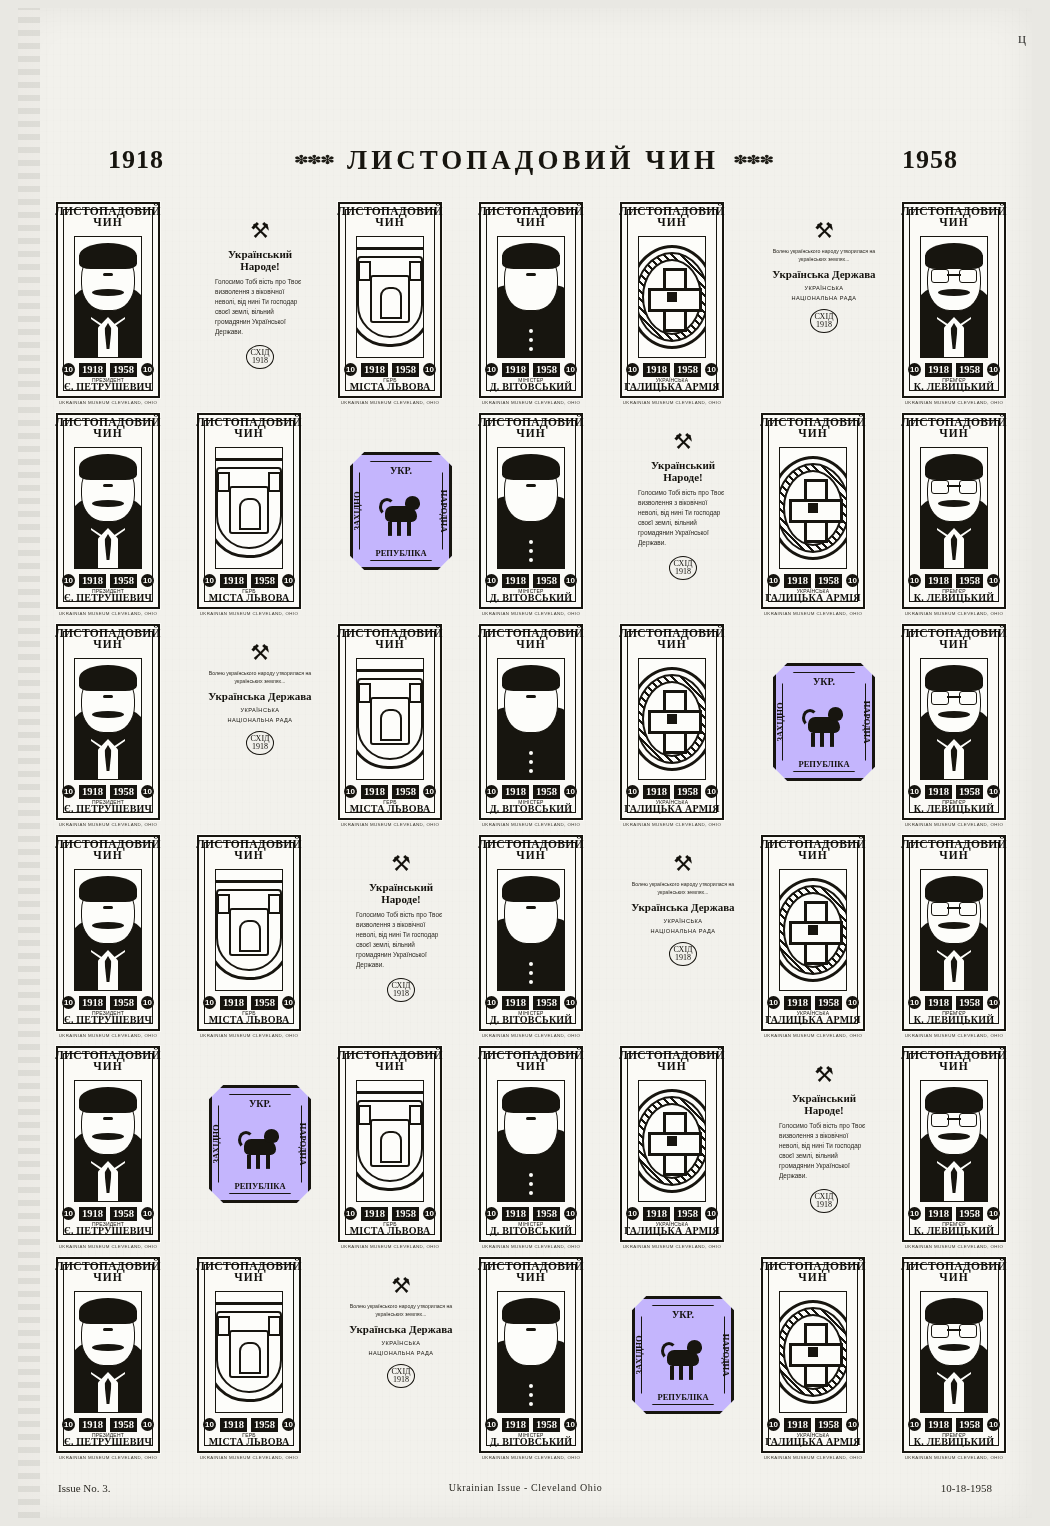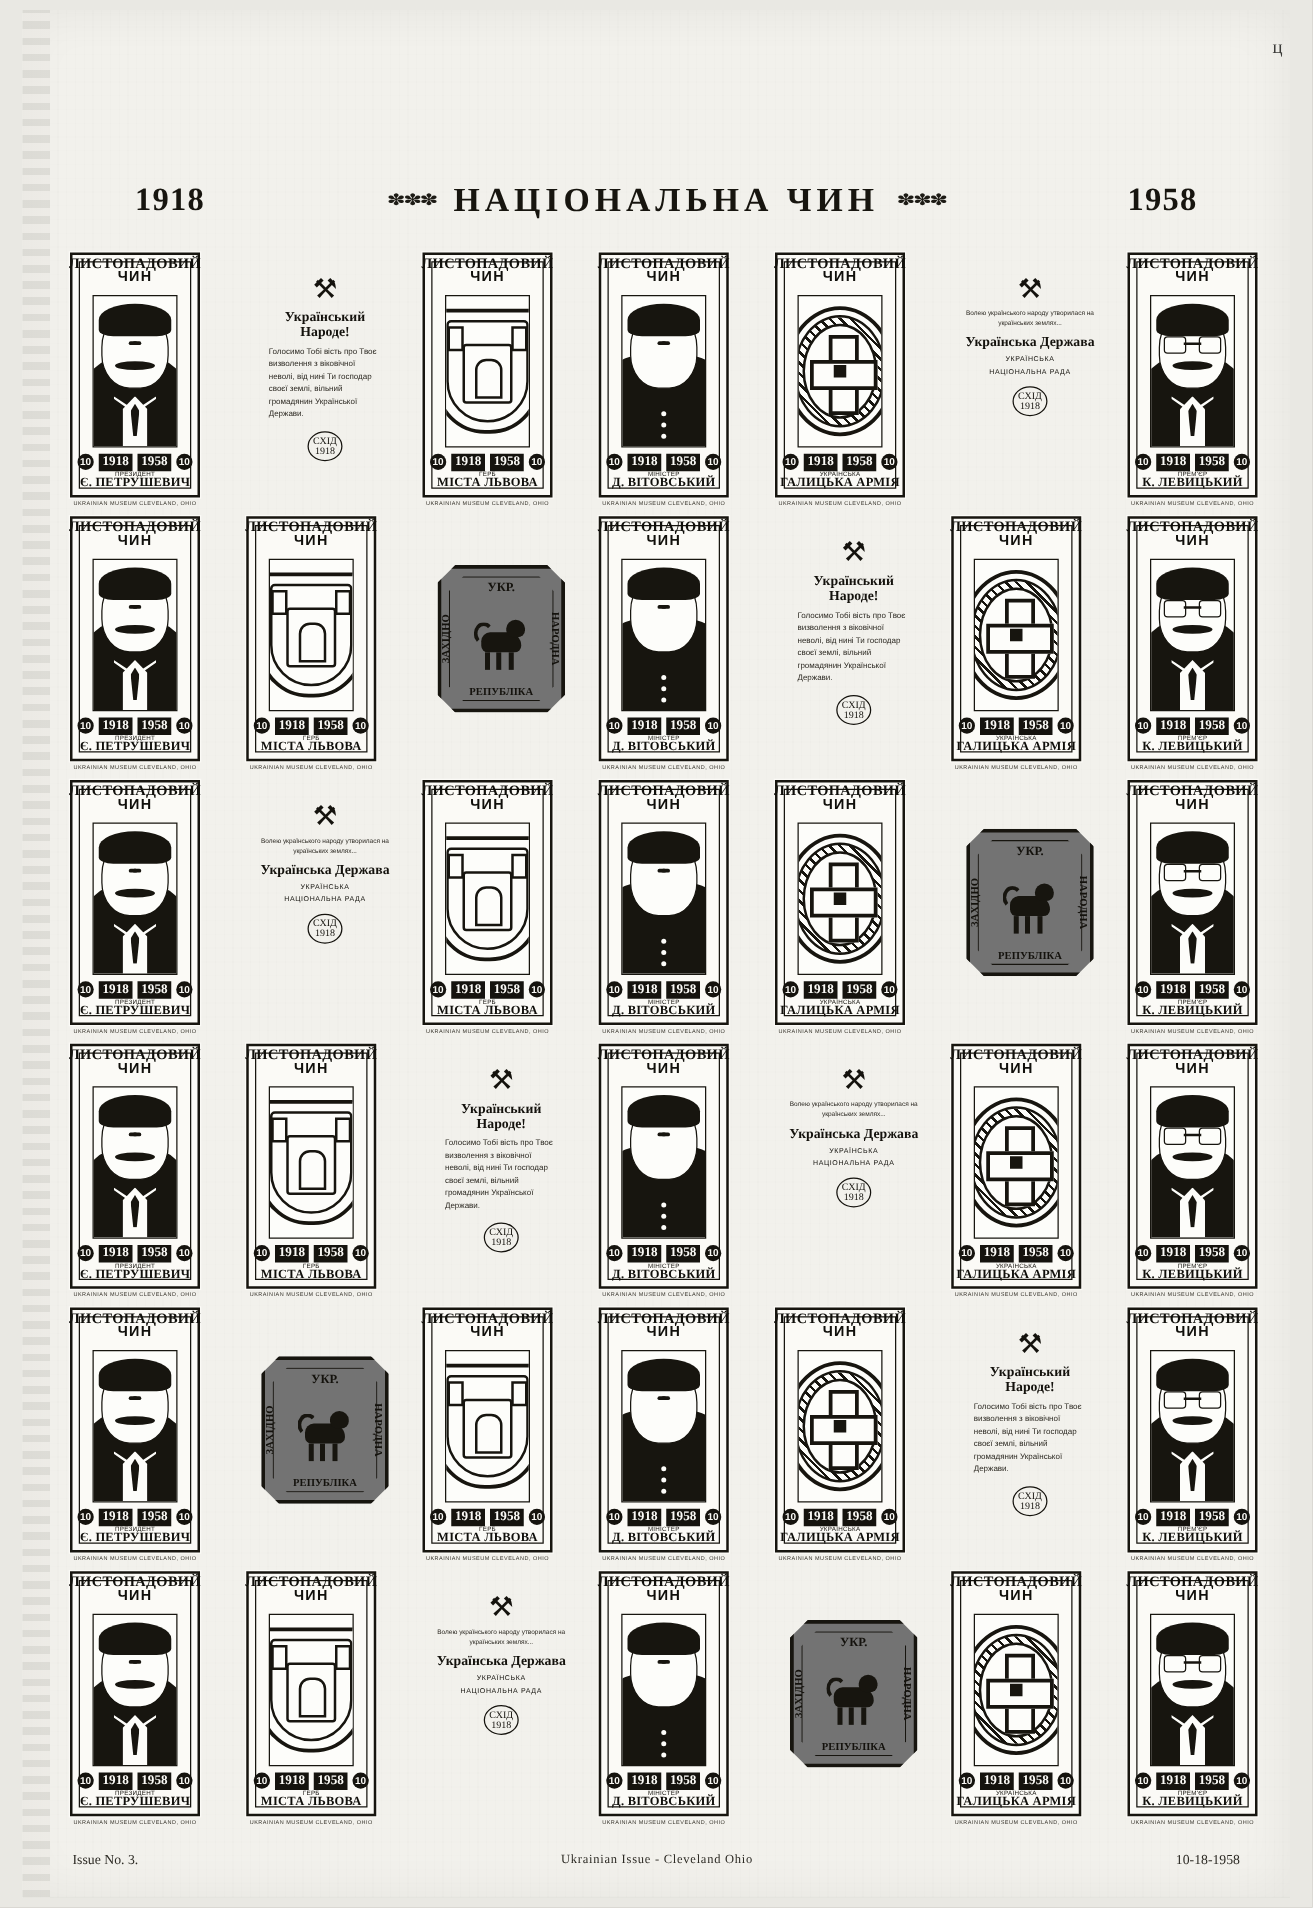--- a/index.html
+++ b/index.html
@@ -25,21 +25,21 @@
   .cellwrap{position:relative;width:141px;height:211px;}
 
   
   .stamp{position:absolute;left:8px;top:4px;width:104px;height:196px;background:#fbfaf6;
      border:2px solid #17150f;box-sizing:border-box;}
   .stamp.perf{box-shadow:0 0 0 1px #fbfaf6;}
   .stamp .inner{position:absolute;inset:5px;border:1px solid #17150f;box-sizing:border-box;}
   .st-top{position:absolute;left:0;right:0;top:0;height:26px;display:flex;flex-direction:column;
      align-items:center;justify-content:center;line-height:1.0;}
   .st-top .l1{font-family:"Liberation Serif",serif;font-weight:700;font-size:11.5px;letter-spacing:.3px;color:#100f0b;}
-  .st-top .l2{font-family:Liberation Sans, sans-serif;font-weight:700;font-size:11.5px;letter-spacing:1px;color:#100f0b;text-align:center;}
+  .st-top .l2{font-family:Liberation Serif, serif;font-weight:700;font-size:11.5px;letter-spacing:1px;color:#100f0b;text-align:center;}
   .st-bot{position:absolute;left:0;right:0;bottom:0;height:34px;}
   .years{position:absolute;left:4px;right:4px;top:0;height:15px;display:flex;justify-content:space-between;align-items:center;}
   .yr{background:#15130e;color:#fbfaf6;font-family:"Liberation Serif",serif;font-weight:700;font-size:10.5px;padding:0 3px;line-height:14px;}
   .denom{width:13px;height:13px;border-radius:50%;background:#15130e;color:#fbfaf6;font-size:8px;
      display:flex;align-items:center;justify-content:center;font-weight:700;}
   .rolecap{position:absolute;left:0;right:0;top:15px;text-align:center;font-family:"Liberation Sans",sans-serif;
      font-size:5px;letter-spacing:.2px;color:#15130e;}
   .namecap{position:absolute;left:0;right:0;top:19px;text-align:center;font-family:"Liberation Serif",serif;
      font-weight:700;font-size:10px;letter-spacing:.2px;color:#100f0b;}
   .museum{position:absolute;left:0;right:0;bottom:-9px;text-align:center;font-size:4.4px;letter-spacing:.4px;color:#3a372f;}
@@ -90,21 +90,21 @@
   .cross-wrap .ov2{position:absolute;inset:7px;border:2px solid #17150f;border-radius:50%;
      background:repeating-linear-gradient(45deg,#17150f 0 2px,transparent 2px 6px);}
   .cross-wrap .ov3{position:absolute;inset:14px;border:2px solid #17150f;border-radius:50%;background:#fdfdfa;}
   .cross{position:absolute;left:50%;top:50%;transform:translate(-50%,-50%);width:48px;height:58px;}
   .cross b{position:absolute;background:#fdfdfa;border:3px solid #17150f;display:block;}
   .cross b.v{left:15px;top:0;width:18px;height:58px;}
   .cross b.h{left:0;top:20px;width:48px;height:18px;}
   .cross i{position:absolute;left:19px;top:24px;width:10px;height:10px;background:#17150f;}
 
   .lion-box{position:absolute;left:50%;top:50%;transform:translate(-50%,-50%);width:96px;height:112px;
-     border:3px solid #17150f;background:#737373;clip-path:polygon(14% 0,86% 0,100% 12%,100% 88%,86% 100%,14% 100%,0 88%,0 12%);}
+     border:3px solid #17150f;background:#c4b5fd;clip-path:polygon(14% 0,86% 0,100% 12%,100% 88%,86% 100%,14% 100%,0 88%,0 12%);}
   .lion-box .lb-in{position:absolute;inset:6px;border:1.5px solid #17150f;clip-path:polygon(14% 0,86% 0,100% 12%,100% 88%,86% 100%,14% 100%,0 88%,0 12%);}
   .lb-t{position:absolute;left:0;right:0;top:10px;text-align:center;font-family:"Liberation Serif",serif;font-weight:700;font-size:10px;color:#14120d;}
   .lb-b{position:absolute;left:0;right:0;bottom:9px;text-align:center;font-family:"Liberation Serif",serif;font-weight:700;font-size:8.5px;color:#14120d;}
   .lb-l,.lb-r{position:absolute;top:50%;font-family:"Liberation Serif",serif;font-weight:700;font-size:8.5px;color:#14120d;white-space:nowrap;}
   .lb-l{left:-16px;transform:translateY(-50%) rotate(-90deg);}
   .lb-r{right:-17px;transform:translateY(-50%) rotate(90deg);}
   .lion{position:absolute;left:50%;top:50%;transform:translate(-50%,-48%);width:44px;height:44px;}
   .lion .bodyl{position:absolute;left:6px;top:16px;width:32px;height:16px;background:#17150f;border-radius:8px 12px 6px 6px;}
   .lion .headl{position:absolute;left:26px;top:6px;width:15px;height:14px;background:#17150f;border-radius:50% 50% 40% 40%;}
   .lion .leg{position:absolute;width:4px;height:14px;background:#17150f;bottom:-2px;}
@@ -121,21 +121,21 @@
 <div class="page">
   <div class="paper">
     <div class="noise"></div>
     <div class="left-strip"></div>
     <div class="corner-mark" style="right:6px;top:22px;">ц</div>
 
     <div class="header">
       <div class="hyear">1918</div>
       <div style="display:flex;align-items:center;gap:14px;">
         <div class="orn">✽✽✽</div>
-        <div class="htitle">НАЦІОНАЛЬНА ЧИН</div>
+        <div class="htitle">ЛИСТОПАДОВИЙ ЧИН</div>
         <div class="orn">✽✽✽</div>
       </div>
       <div class="hyear">1958</div>
     </div>
 
     <div class="sheet" id="sheet">
         <div class="row" style="top: 0px;">
           <div class="cellwrap">
         <div class="stamp perf">
           <div class="inner"></div>

